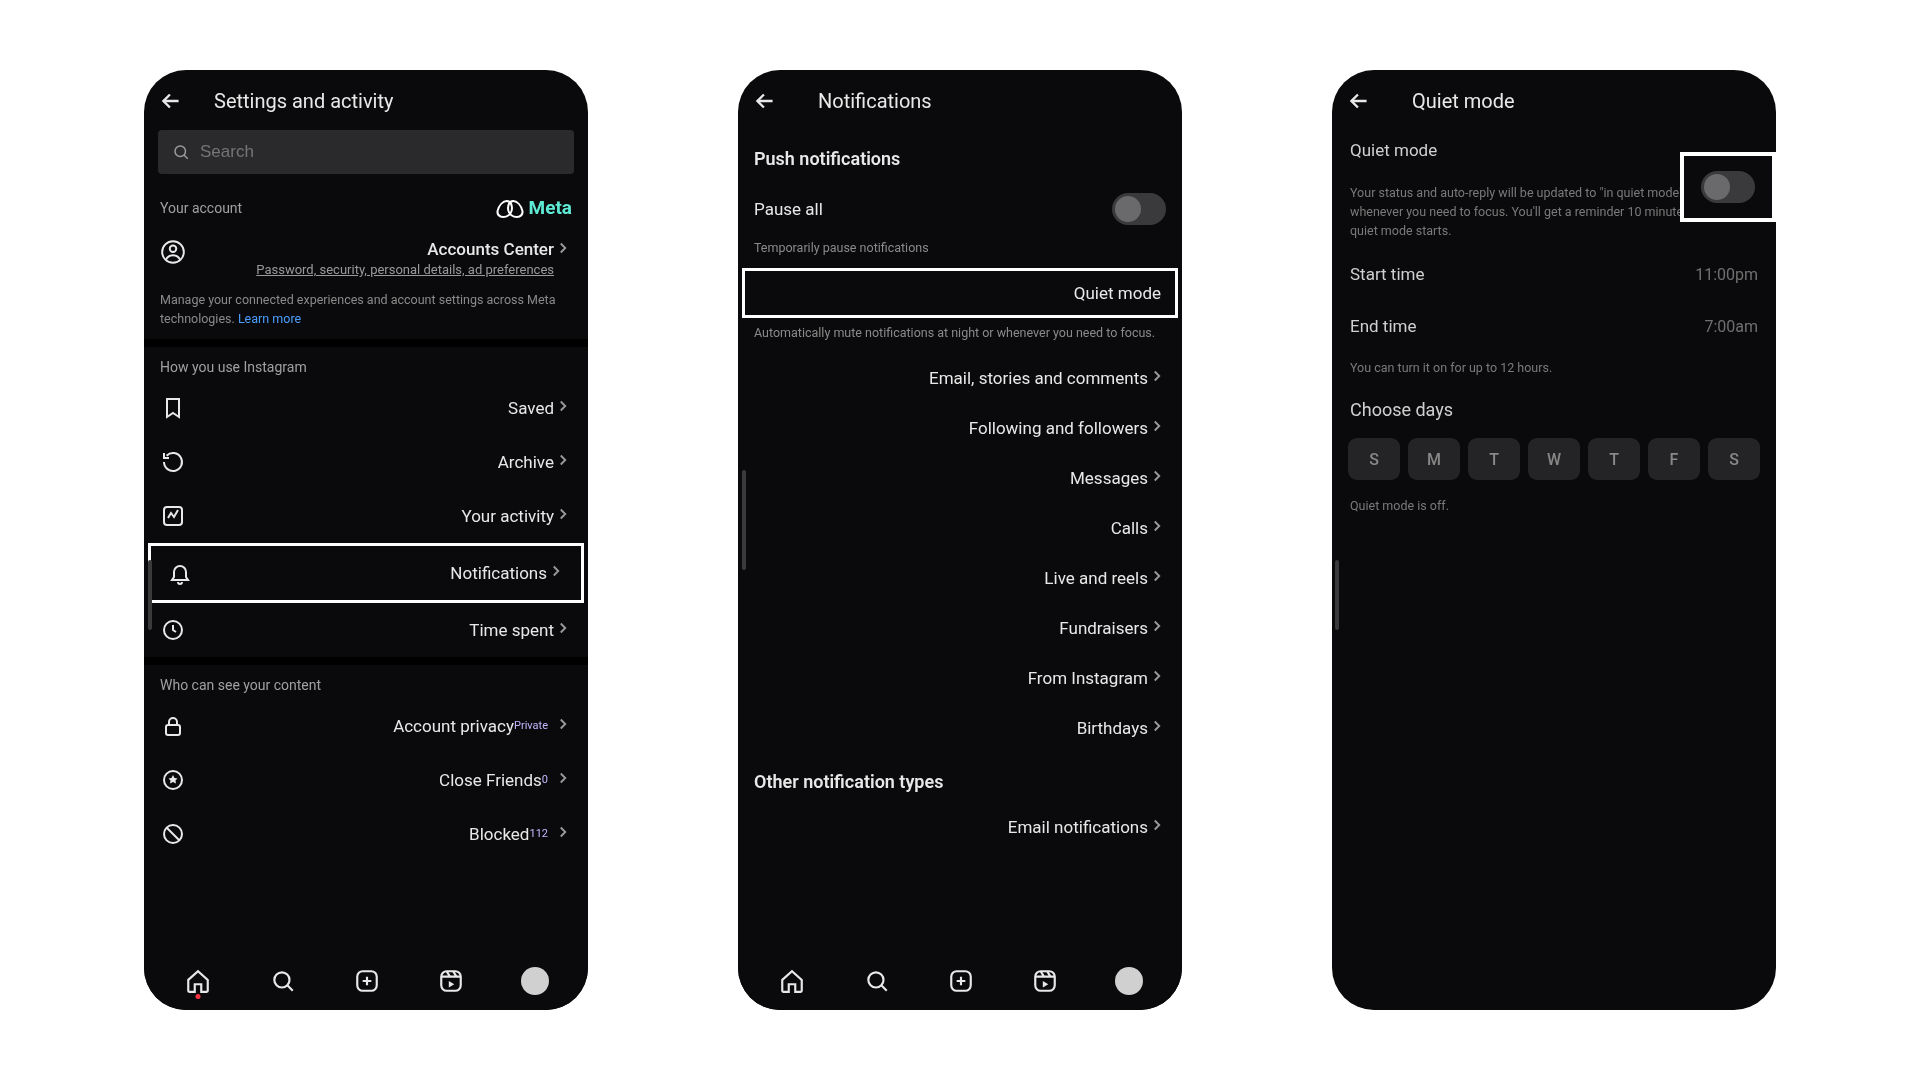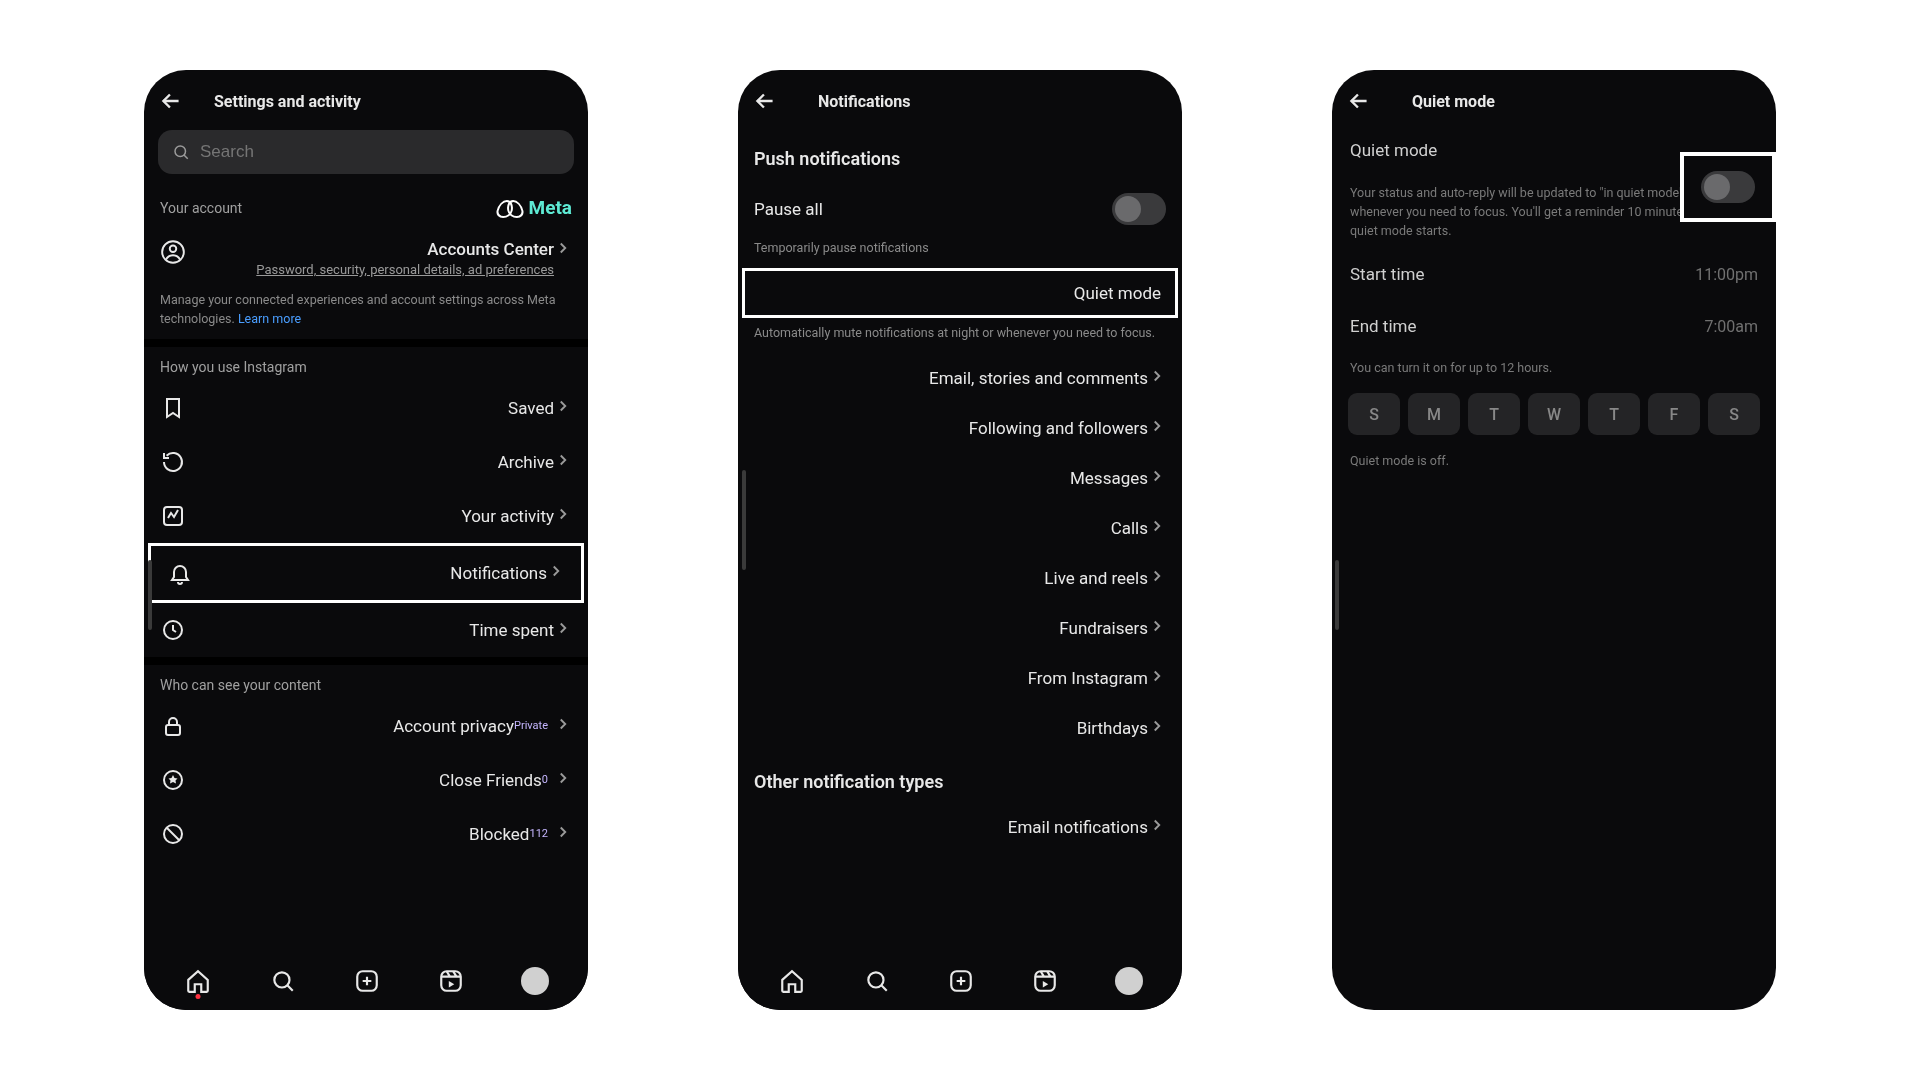--- a/index.html
+++ b/index.html
@@ -26,34 +26,34 @@
     flex-direction: column;
   }
   .content { flex: 1; overflow: hidden; position: relative; }
   .header {
     display: flex;
     align-items: center;
     padding: 18px 14px 10px;
     gap: 30px;
   }
   .header .title {
-    font-weight: 700;
-    font-size: 16px;
+    font-weight: 400;
+    font-size: 20px;
   }
   .header.center { justify-content: flex-start; }
   .header.center .title { margin-left: 10px; }
   .back-arrow {
     width: 26px; height: 26px;
     display: flex; align-items: center; justify-content: center;
   }
   .back-arrow svg { stroke: #e8e8e8; }
   .search-bar {
     margin: 6px 14px 10px;
     background: #2a2a2c;
-    border-radius: 14px;
+    border-radius: 4px;
     display: flex;
     align-items: center;
     padding: 12px 14px;
     gap: 10px;
   }
   .search-bar svg { stroke: #9a9a9a; }
   .search-bar input {
     background: transparent; border: none; outline: none;
     color: #e8e8e8; font-size: 17px; flex: 1;
   }
@@ -530,20 +530,21 @@
       <div class="lbl">Start time</div>
       <div class="val">11:00pm</div>
     </div>
     <div class="simple-row">
       <div class="lbl">End time</div>
       <div class="val">7:00am</div>
     </div>
 
     <div class="small-note">You can turn it on for up to 12 hours.</div>
 
+    <div class="sub-header">Choose days</div>
 
     <div class="day-pills">
       <div class="day-pill">S</div>
       <div class="day-pill">M</div>
       <div class="day-pill">T</div>
       <div class="day-pill">W</div>
       <div class="day-pill">T</div>
       <div class="day-pill">F</div>
       <div class="day-pill">S</div>
     </div>

